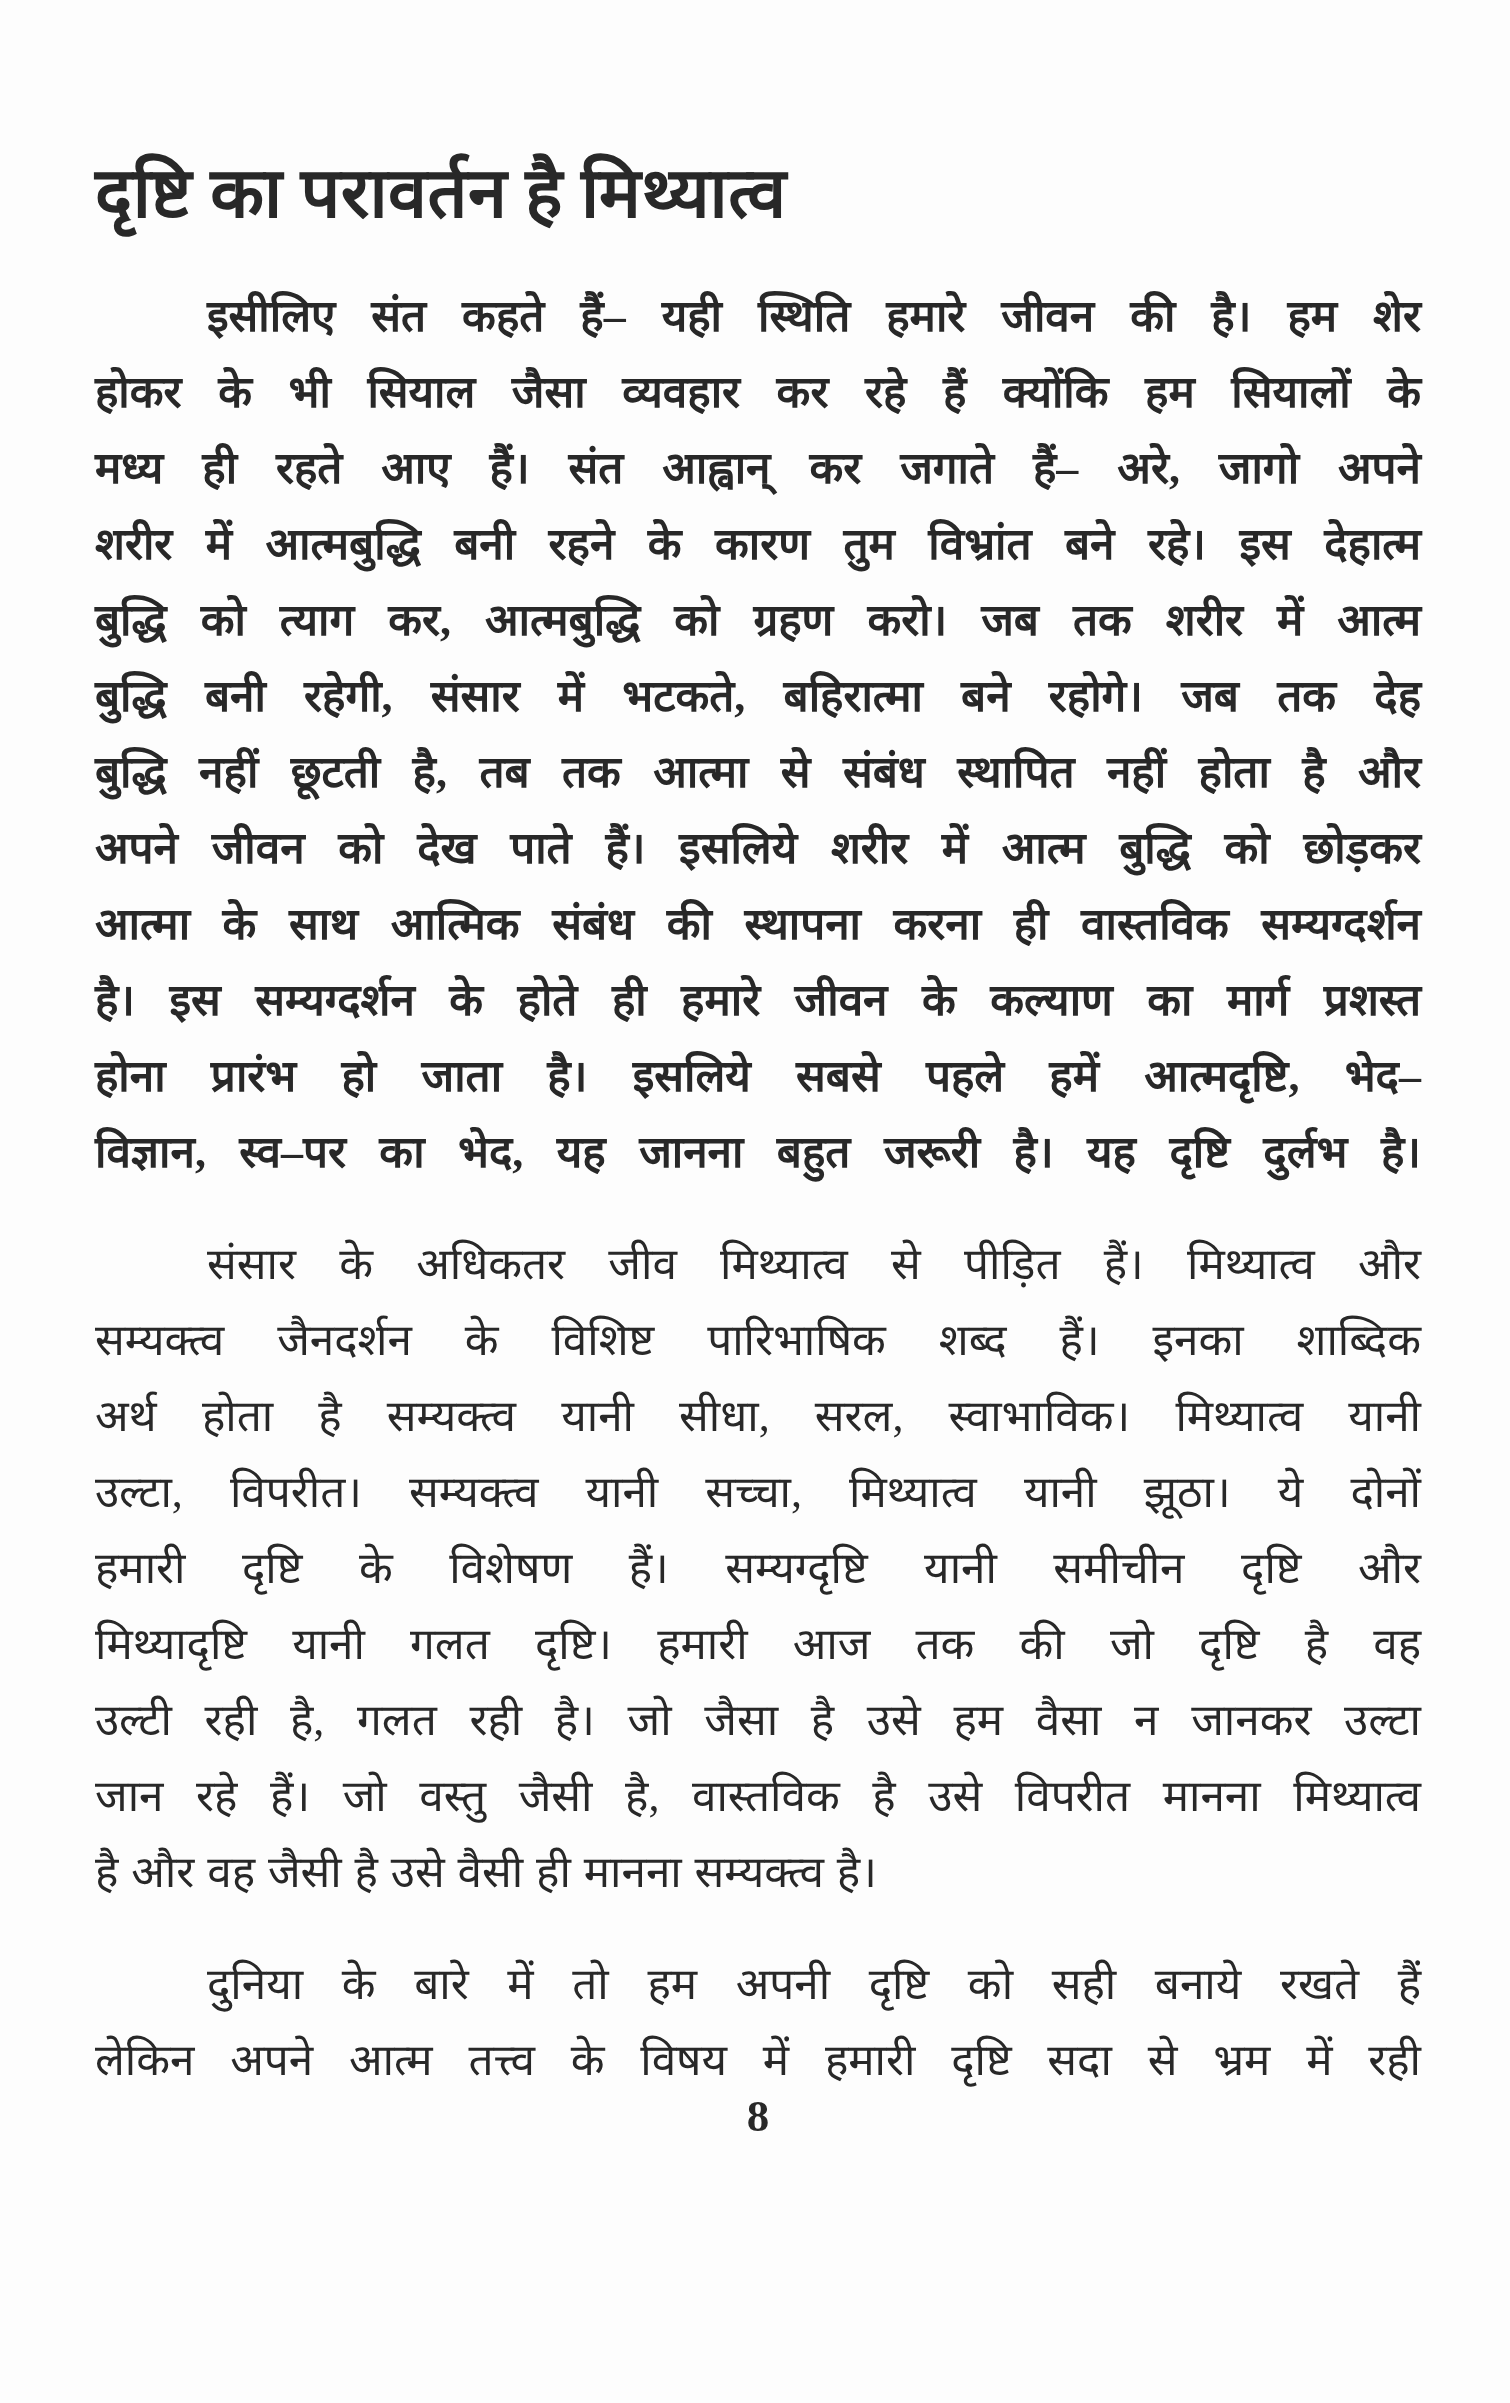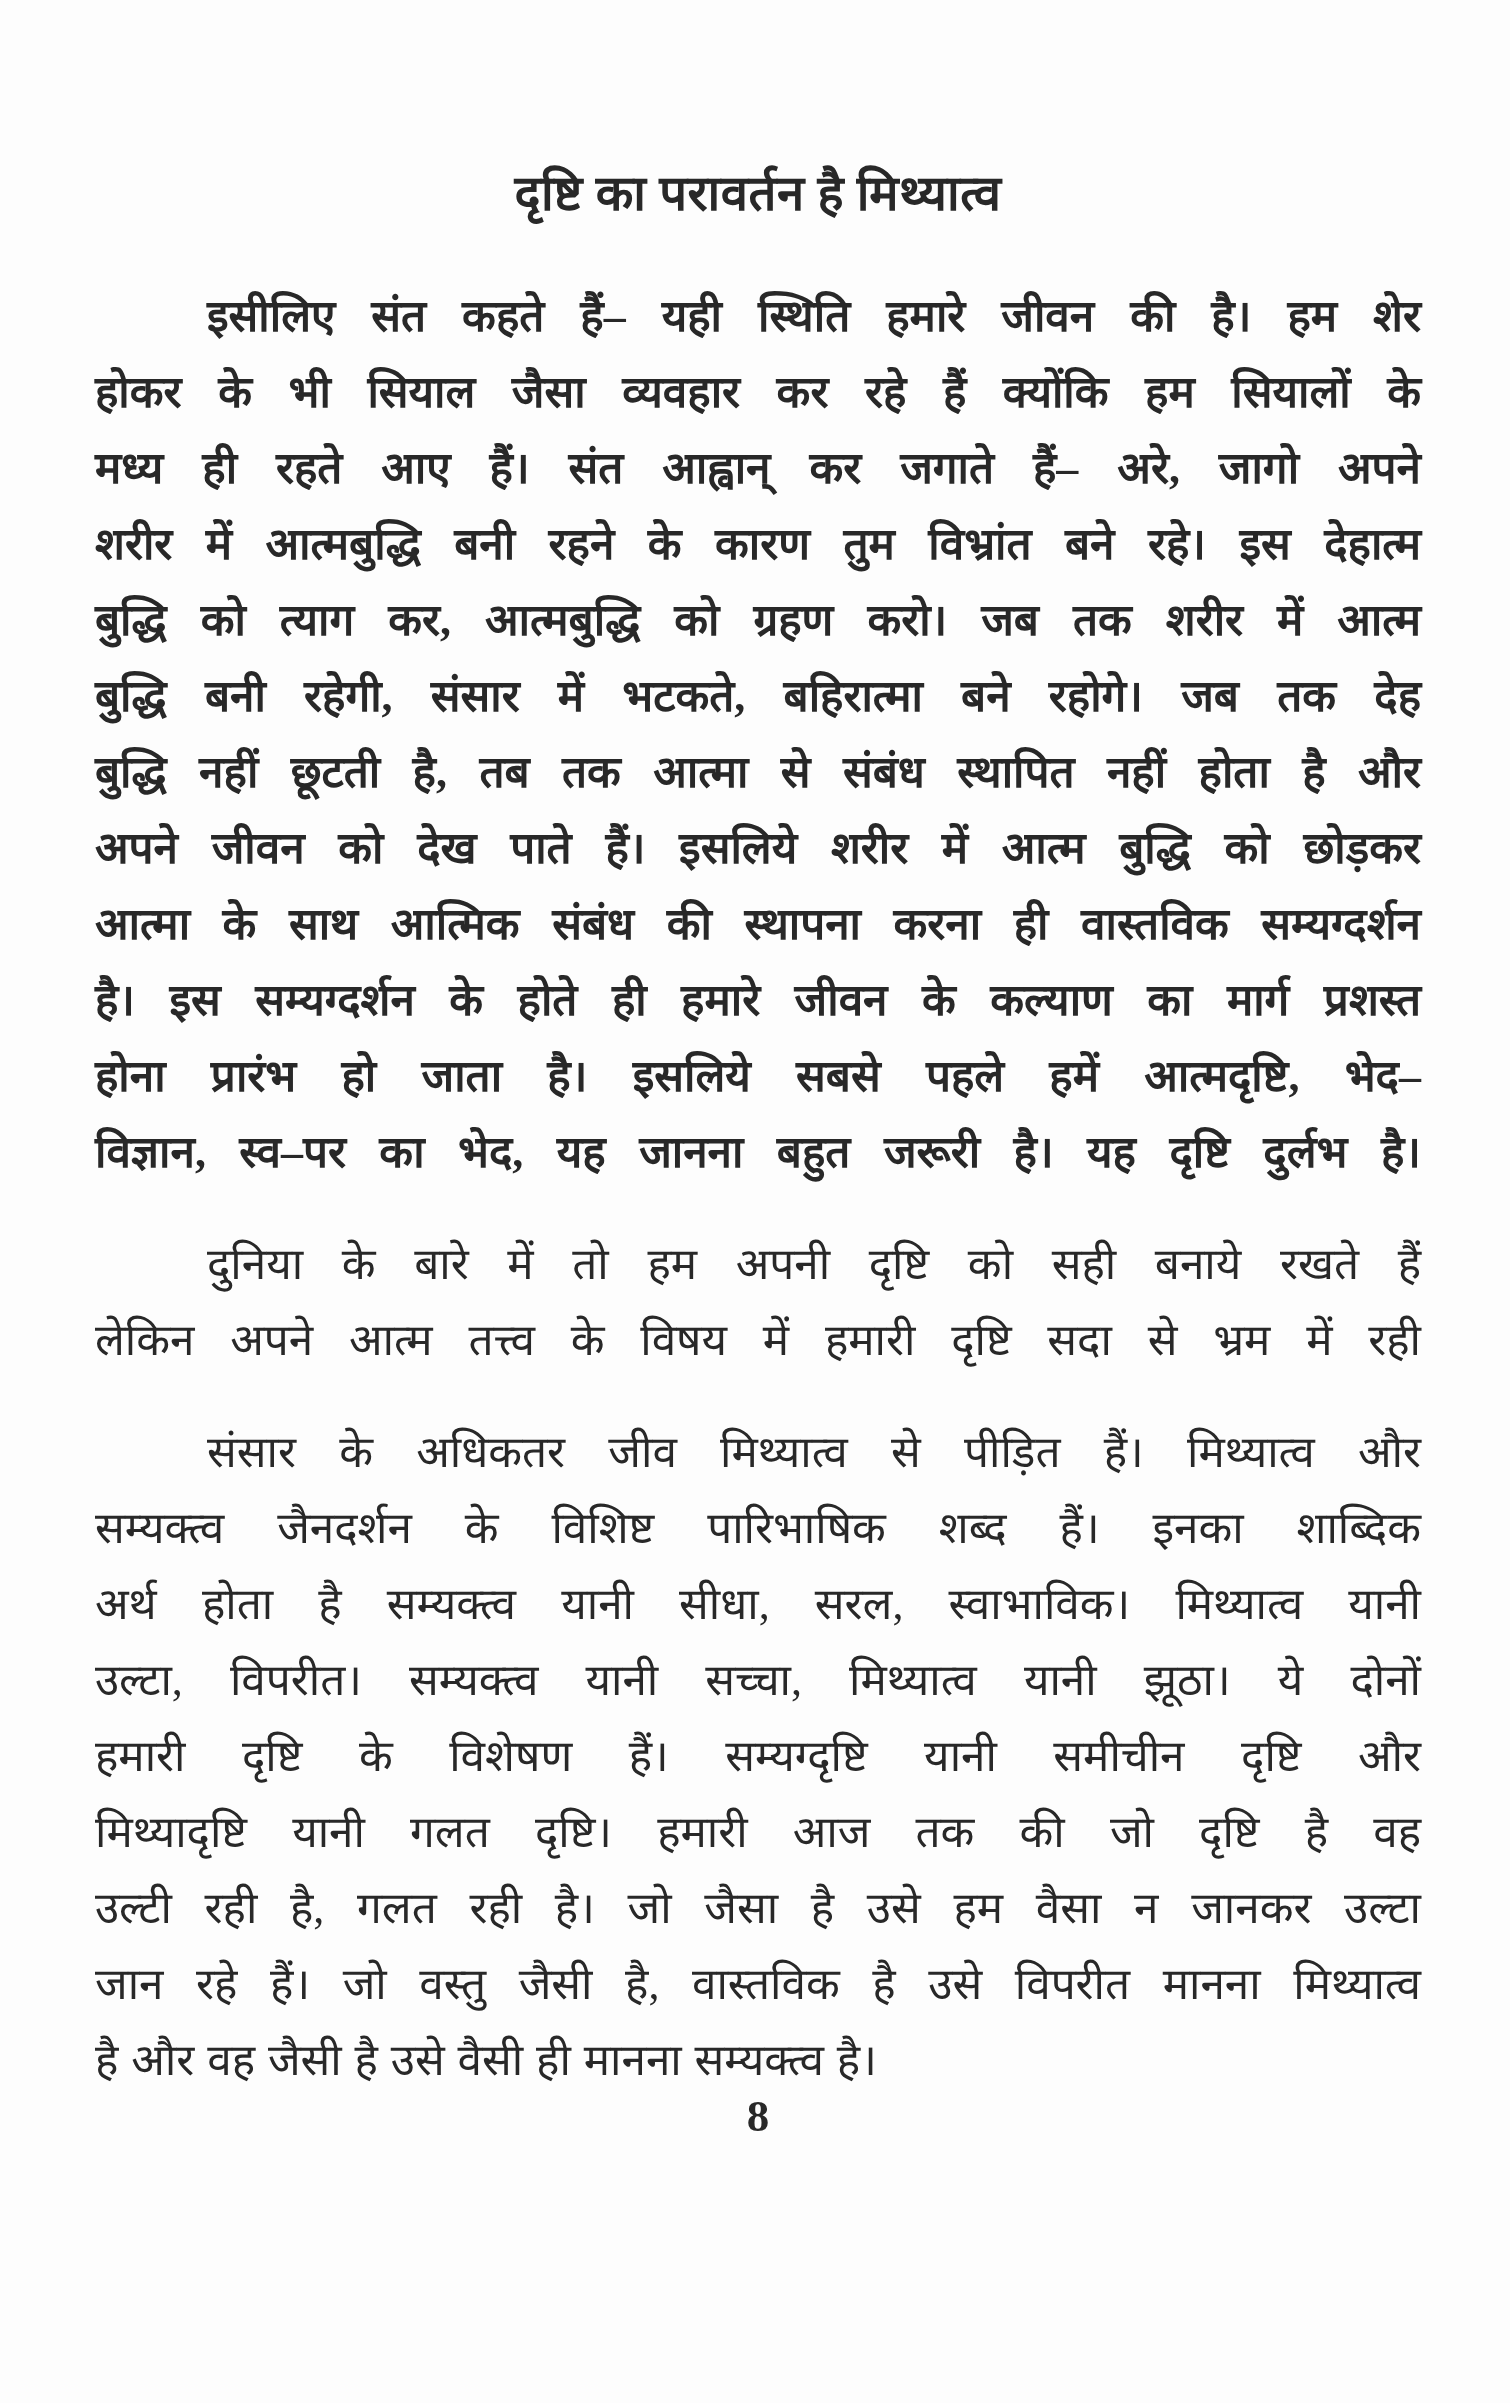--- a/index.html
+++ b/index.html
@@ -16,25 +16,25 @@
   }
   .page {
     box-sizing: border-box;
     width: 1510px;
     height: 2404px;
     padding: 0 89px 0 95px;
   }
   .page-title {
     margin: 0;
     padding-top: 156px;
-    font-size: 49px;
+    font-size: 70px;
     line-height: 76px;
     font-weight: bold;
     letter-spacing: 0.5px;
-    text-align: center;
+    text-align: left;
   }
   .body-text {
     font-size: 44px;
   }
   .paragraph {
     margin-top: 36px;
   }
   .paragraph.first {
     margin-top: 47px;
     font-weight: bold;
@@ -77,34 +77,34 @@
       <div class="text-line">बुद्धि बनी रहेगी, संसार में भटकते, बहिरात्मा बने रहोगे। जब तक देह</div>
       <div class="text-line">बुद्धि नहीं छूटती है, तब तक आत्मा से संबंध स्थापित नहीं होता है और</div>
       <div class="text-line">अपने जीवन को देख पाते हैं। इसलिये शरीर में आत्म बुद्धि को छोड़कर</div>
       <div class="text-line">आत्मा के साथ आत्मिक संबंध की स्थापना करना ही वास्तविक सम्यग्दर्शन</div>
       <div class="text-line">है। इस सम्यग्दर्शन के होते ही हमारे जीवन के कल्याण का मार्ग प्रशस्त</div>
       <div class="text-line">होना प्रारंभ हो जाता है। इसलिये सबसे पहले हमें आत्मदृष्टि, भेद–</div>
       <div class="text-line">विज्ञान, स्व–पर का भेद, यह जानना बहुत जरूरी है। यह दृष्टि दुर्लभ है।</div>
     </div>
 
     <div class="paragraph">
-      <div class="text-line indent">दुनिया के बारे में तो हम अपनी दृष्टि को सही बनाये रखते हैं</div>
-      <div class="text-line">लेकिन अपने आत्म तत्त्व के विषय में हमारी दृष्टि सदा से भ्रम में रही</div>
-    </div>
-
-    <div class="paragraph">
       <div class="text-line indent">संसार के अधिकतर जीव मिथ्यात्व से पीड़ित हैं। मिथ्यात्व और</div>
       <div class="text-line">सम्यक्त्व जैनदर्शन के विशिष्ट पारिभाषिक शब्द हैं। इनका शाब्दिक</div>
       <div class="text-line">अर्थ होता है सम्यक्त्व यानी सीधा, सरल, स्वाभाविक। मिथ्यात्व यानी</div>
       <div class="text-line">उल्टा, विपरीत। सम्यक्त्व यानी सच्चा, मिथ्यात्व यानी झूठा। ये दोनों</div>
       <div class="text-line">हमारी दृष्टि के विशेषण हैं। सम्यग्दृष्टि यानी समीचीन दृष्टि और</div>
       <div class="text-line">मिथ्यादृष्टि यानी गलत दृष्टि। हमारी आज तक की जो दृष्टि है वह</div>
       <div class="text-line">उल्टी रही है, गलत रही है। जो जैसा है उसे हम वैसा न जानकर उल्टा</div>
       <div class="text-line">जान रहे हैं। जो वस्तु जैसी है, वास्तविक है उसे विपरीत मानना मिथ्यात्व</div>
       <div class="text-line para-end">है और वह जैसी है उसे वैसी ही मानना सम्यक्त्व है।</div>
     </div>
 
+    <div class="paragraph">
+      <div class="text-line indent">दुनिया के बारे में तो हम अपनी दृष्टि को सही बनाये रखते हैं</div>
+      <div class="text-line">लेकिन अपने आत्म तत्त्व के विषय में हमारी दृष्टि सदा से भ्रम में रही</div>
+    </div>
+
   </section>
 
   <footer class="page-number">8</footer>
 
 </div>
 
 
 </body></html>

